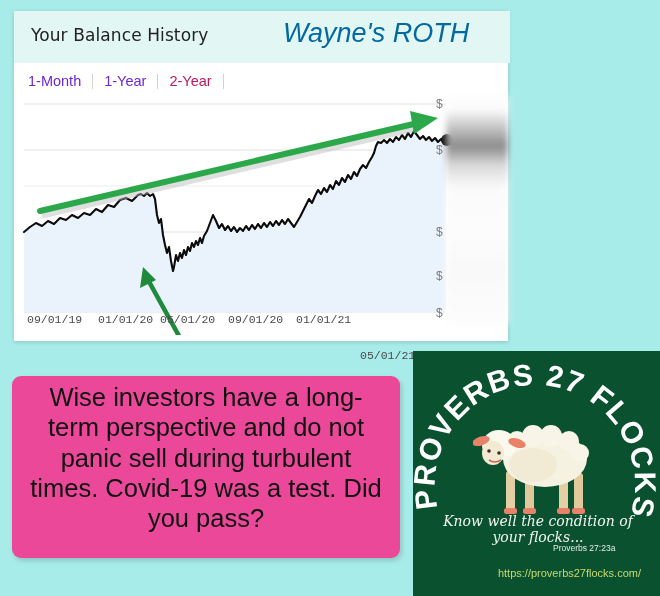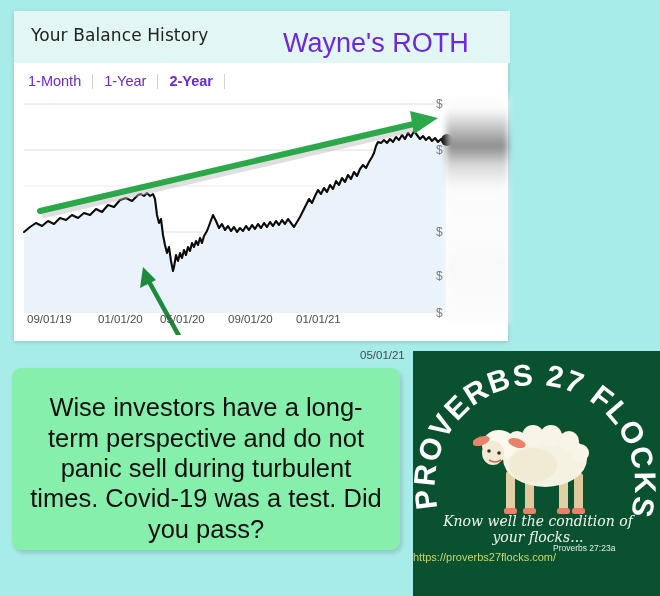--- a/index.html
+++ b/index.html
@@ -17,46 +17,47 @@
   #card-header{
     position:absolute;left:14px;top:11px;width:496px;height:52px;
     background:#e2f7f4;
   }
   #panel-title{
     position:absolute;left:31px;top:25px;
     font-size:17px;color:#222;letter-spacing:.1px;
     font-family:"DejaVu Sans", sans-serif;
   }
   #account-title{
-    position:absolute;left:283px;top:28px;
-    font-size:27px;color:#6d28d9;
+    position:absolute;left:283px;top:18px;
+    font-size:27px;color:#0369a1;
     font-family:"Liberation Sans", sans-serif;
     white-space:nowrap;
+    font-style:italic;
   }
   
   #tabs{
     position:absolute;left:28px;top:70px;
     display:flex;align-items:center;height:22px;
     font-size:14.5px;
   }
   .tab{
     color:#6d28d9;padding:0 11px;white-space:nowrap;cursor:pointer;
   }
   .tab:first-child{padding-left:0;}
-  .tab.active{color:#6d28d9;font-weight:bold;}
+  .tab.active{color:#be185d;font-weight:normal;}
   .tab-sep{width:1px;height:15px;background:#d2d2d2;}
   
   #chart-area{
     position:absolute;left:14px;top:95px;width:494px;height:240px;
     overflow:hidden;
   }
   #chart-svg{position:absolute;left:0;top:0;}
   .xlabel{
     position:absolute;top:313px;font-size:11.5px;color:#4a4a4a;
-    font-family:Liberation Sans, sans-serif;white-space:nowrap;
+    font-family:Liberation Mono, monospace;white-space:nowrap;
   }
   .ylabel{
     position:absolute;font-size:12px;color:#7b7b7b;
     font-family:"Liberation Sans", sans-serif;
   }
   
   #redaction{
     position:absolute;left:446px;top:96px;width:62px;height:228px;
     background:
       linear-gradient(180deg,
@@ -67,24 +68,24 @@
         rgba(190,190,190,.6) 30%,
         rgba(248,248,248,.55) 40%,
         rgba(252,252,252,.5) 60%,
         rgba(245,245,245,.55) 75%,
         rgba(252,252,252,.45) 100%),
       #fdfdfd;
     filter:blur(3px);
   }
   
   #callout{
-    position:absolute;left:12px;top:368px;width:388px;height:182px;
-    background:#86efac;border-radius:9px;
+    position:absolute;left:12px;top:376px;width:388px;height:182px;
+    background:#ec4899;border-radius:9px;
     box-shadow:2px 3px 5px rgba(0,0,0,.16);
-    display:flex;align-items:flex-end;justify-content:center;
+    display:flex;align-items:flex-start;justify-content:center;
     box-sizing:border-box;padding:6px 16px;
   }
   #callout-text{
     font-size:25.5px;line-height:1.19;color:#101010;text-align:center;
     font-family:"Liberation Sans", sans-serif;
   }
   
   #logo{
     position:absolute;left:413px;top:351px;width:247px;height:245px;
     background:#0a5130;overflow:hidden;
@@ -95,21 +96,21 @@
     position:absolute;left:18px;top:163px;width:214px;text-align:center;
     color:#f2f7f0;font-size:14px;line-height:1.12;
     font-family:"DejaVu Serif", serif;font-style:italic;
   }
   #logo-verse{
     position:absolute;left:140px;top:192px;
     color:#e6eee4;font-size:8.5px;
     font-family:"Liberation Sans", sans-serif;
   }
   #logo-url{
-    position:absolute;left:0;top:200px;width:228px;text-align:left;
+    position:absolute;left:0;top:216px;width:228px;text-align:right;
     color:#c9d96a;font-size:11px;
     font-family:"Liberation Sans", sans-serif;
   }
 </style>
 </head>
 <body>
 
 <div id="card"></div>
 
 <div id="card-header"></div>

